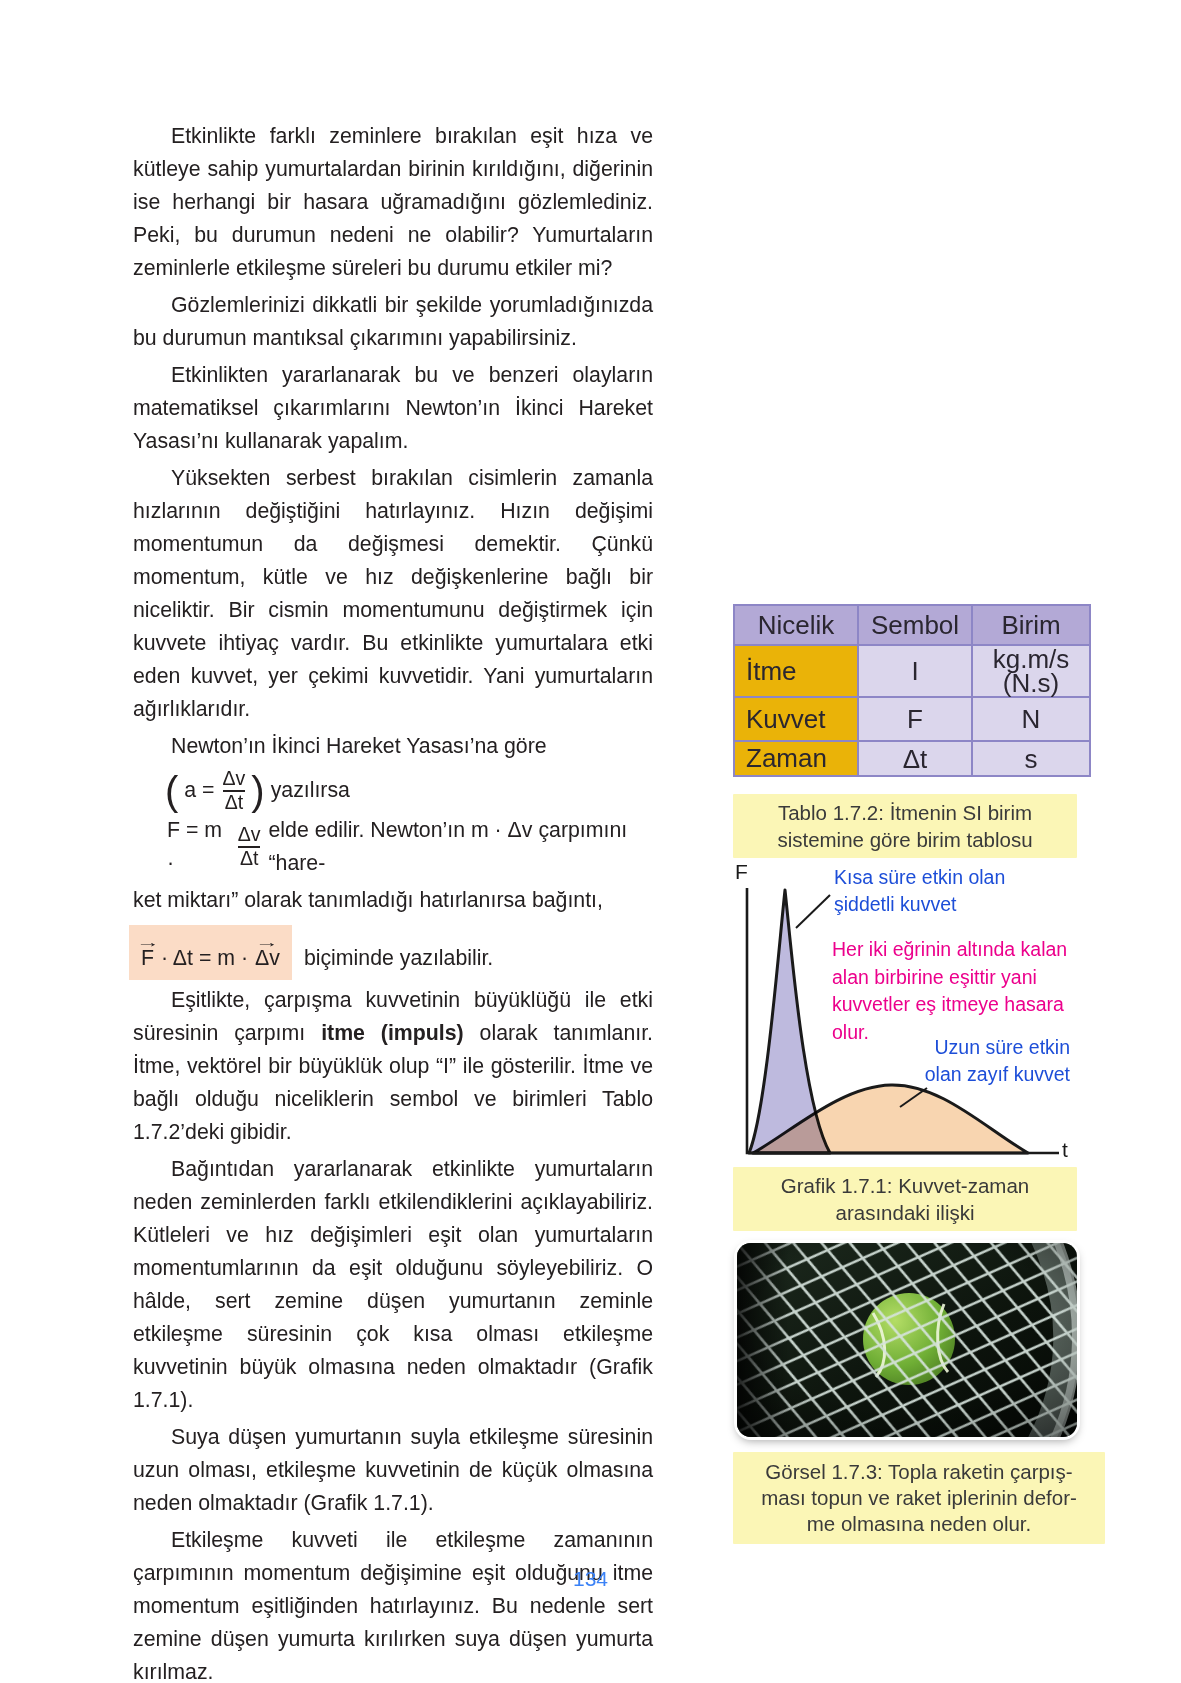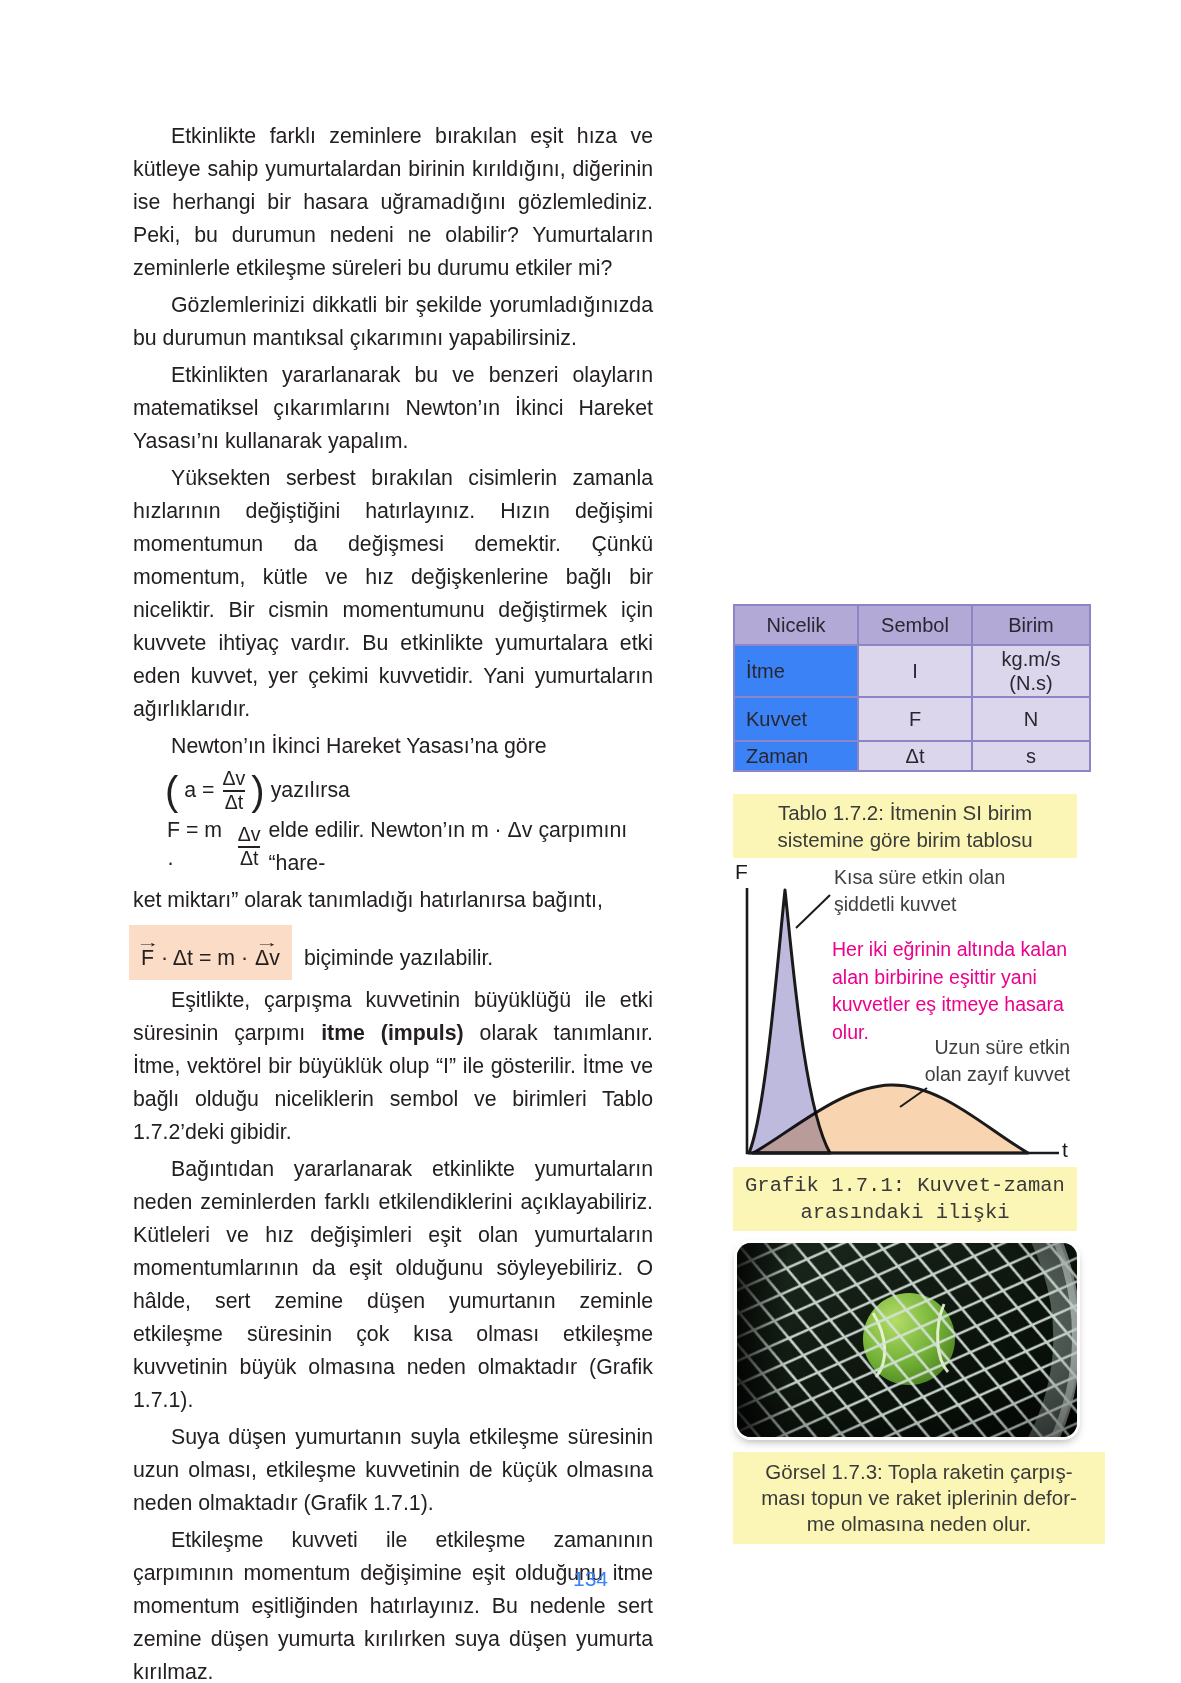--- a/index.html
+++ b/index.html
@@ -13,34 +13,34 @@
   .fline{display:flex;align-items:center;gap:8px;padding-left:38px;min-height:47px;text-align:left;}
   .frac{display:inline-flex;flex-direction:column;align-items:center;font-size:19.5px;line-height:1.12;}
   .frac .den{border-top:2px solid #242021;padding:0 2px;}
   .paren{font-size:40px;font-weight:400;line-height:1;transform:scaleY(1.02);margin:0 -2px;}
   .hlline{display:flex;align-items:flex-end;gap:12px;margin:8px 0 3px;text-align:left;}
   .hl{background:#fbdcc6;padding:17px 12px 5px 12px;display:inline-flex;align-items:baseline;gap:7px;}
   .vec{position:relative;display:inline-block;}
   .arr{position:absolute;top:-16px;left:50%;transform:translateX(-50%) scaleX(1.7);font-size:14px;}
   .hlsuffix{padding-bottom:5px;}
   table.units{position:absolute;left:733px;top:604px;width:344px;border-collapse:collapse;table-layout:fixed;}
-  table.units td{border:2px solid #8d86c6;font-size:20px;color:#2a2630;}
+  table.units td{border:2px solid #8d86c6;font-size:26px;color:#2a2630;}
   table.units .hd{background:#b3a9d6;text-align:center;height:36px;}
-  table.units .lab{background:#3b82f6;text-align:left;padding-left:11px;}
+  table.units .lab{background:#eab308;text-align:left;padding-left:11px;}
   table.units .val{background:#dbd6ec;text-align:center;white-space:pre-line;line-height:24px;}
   .cap{position:absolute;background:#fbf6b6;border-radius:1px;text-align:center;white-space:pre-line;color:#3a3a3a;font-size:20.5px;}
   .cap-tablo{left:733px;top:794px;width:344px;padding:5px 0;line-height:27px;}
-  .cap-grafik{left:733px;top:1167px;width:344px;padding:5px 0;line-height:27px;font-family:Liberation Mono, monospace;}
+  .cap-grafik{left:733px;top:1167px;width:344px;padding:5px 0;line-height:27px;}
   .cap-gorsel{left:733px;top:1452px;width:344px;padding:7px 14px;line-height:26px;}
 
   .graph-svg{position:absolute;left:733px;top:860px;}
   .g-label{position:absolute;font-size:21px;color:#1a1a1a;}
   .g-F{left:735px;top:860px;}
   .g-t{left:1062px;top:1138px;}
-  .g-ann{position:absolute;white-space:pre-line;font-size:19.5px;line-height:27px;color:#404040;}
+  .g-ann{position:absolute;white-space:pre-line;font-size:19.5px;line-height:27px;color:#1d4ed8;}
   .g-short{left:834px;top:864px;width:240px;}
   .g-equal{left:832px;top:936px;width:254px;color:#ec008c;line-height:27.5px;}
   .g-long{left:872px;top:1034px;width:198px;text-align:right;}
 
   .photo{position:absolute;left:737px;top:1243px;width:340px;height:194px;border-radius:14px;overflow:hidden;
          box-shadow:0 0 0 3px #ffffff,0 4px 10px rgba(0,0,0,.35);}
   .pagenum{position:absolute;left:0;right:0;top:1567px;text-align:center;font-size:21px;color:#3b82f6;}
 </style>
 </head>
 <body>

